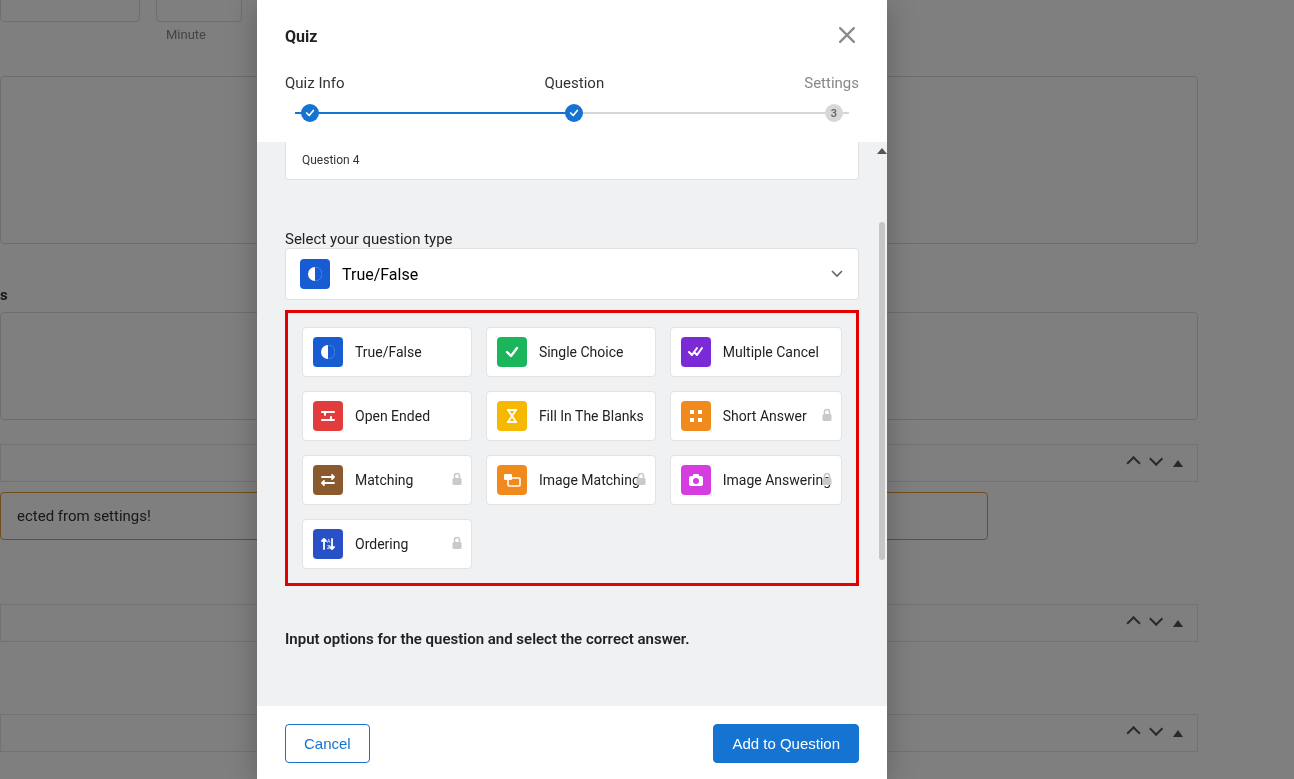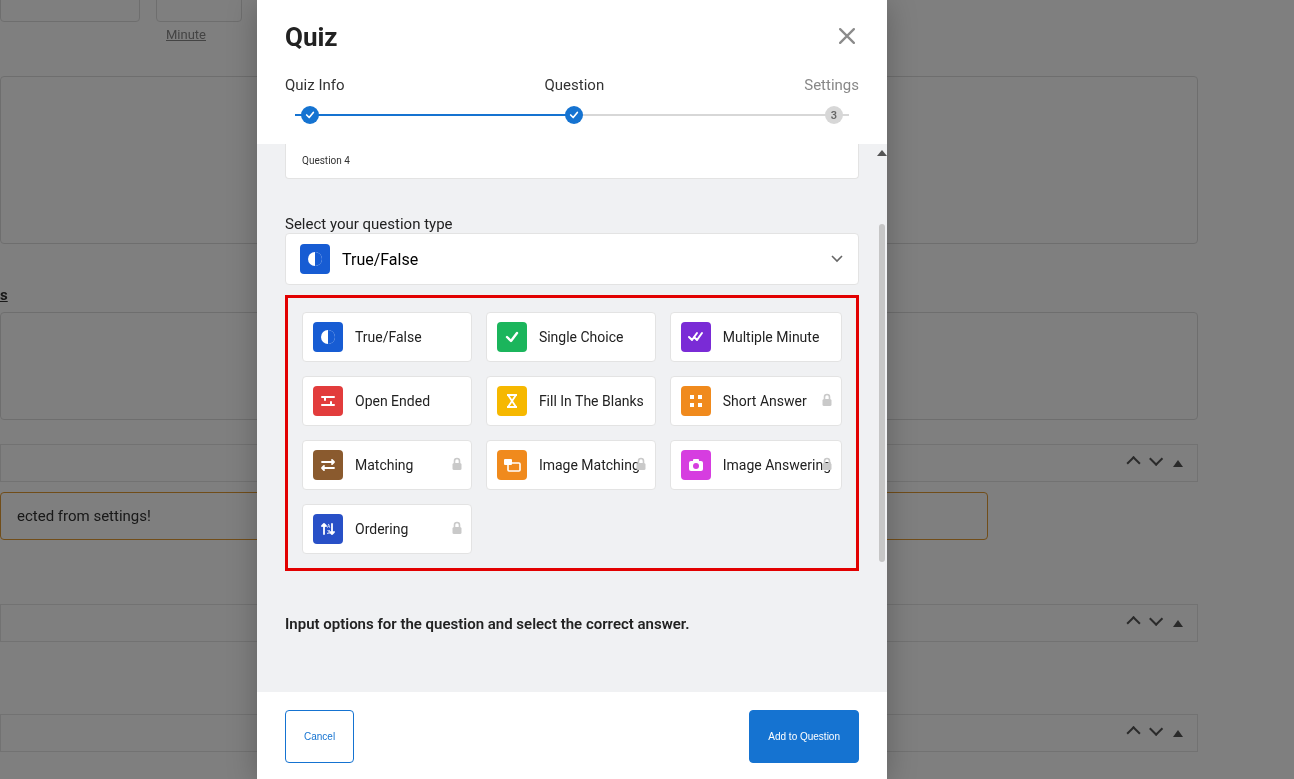--- a/index.html
+++ b/index.html
@@ -14,21 +14,20 @@
 .bg-page {
   position: absolute;
   inset: 0;
   background: #fff;
   color: #333;
 }
 .bg-page .bg-text {
   position: absolute;
   font-size: 15px;
   color: #333;
-  text-decoration: underline;
 }
 .bg-input {
   position: absolute;
   border: 1px solid #ddd;
   background: #fff;
   border-radius: 4px;
 }
 .bg-warning {
   position: absolute;
   border: 1px solid #e29b32;
@@ -82,21 +81,21 @@
   box-shadow: 0 4px 30px rgba(0,0,0,.25);
   display: flex;
   flex-direction: column;
 }
 .modal-header {
   padding: 22px 28px 6px 28px;
   display: flex;
   justify-content: space-between;
   align-items: center;
 }
-.modal-title { font-size: 26px; font-weight: 700; color: #222; }
+.modal-title { font-size: 16px; font-weight: 700; color: #222; }
 .close-x { color: #8b8b8b; font-size: 20px; cursor: pointer; line-height:1; padding:4px; }
 .stepper {
   padding: 18px 28px 20px 28px;
   position: relative;
 }
 .stepper-labels {
   display: flex;
   justify-content: space-between;
   font-size: 15px;
   color: #333;
@@ -141,23 +140,23 @@
   border-right:5px solid transparent;
   border-bottom:6px solid #555;
 }
 .body-inner { padding: 0 28px 20px 28px; }
 .q-num-card {
   background:#fff;
   border:1px solid #e3e3e3;
   border-top:none;
   border-radius:0 0 4px 4px;
   padding: 11px 4px 12px 16px;
-  font-size:10px;
+  font-size:12px;
   color:#333;
-  margin-bottom:36px;
+  margin-bottom:50px;
 }
 .sect-label { font-size:15px; color:#222; }
 .select-box {
   background:#fff;
   border:1px solid #e3e3e3;
   border-radius:4px;
   display:flex;
   align-items:center;
   padding:10px 14px;
   gap:12px;
@@ -205,23 +204,23 @@
   font-size:14px;
 }
 .modal-footer {
   background:#fff;
   padding:18px 28px 16px 28px;
   display:flex;
   justify-content:space-between;
   align-items:center;
 }
 .btn {
-  padding:20px 18px;
+  padding:10px 18px;
   border-radius:4px;
-  font-size:10px;
+  font-size:15px;
   cursor:pointer;
   border:1px solid transparent;
 }
 .btn-secondary {
   background:#fff;
   border-color:#1573d1;
   color:#1573d1;
 }
 .btn-primary {
   background:#1573d1;
@@ -365,21 +364,21 @@
             </span>
             <span class="label">Single Choice</span>
           </div>
 
           <div class="type-card">
             <span class="icon-square ic-purple">
               <svg width="18" height="16" viewBox="0 0 18 16">
                   <path d="M2 8 L5 11 L10 4 M7 8 L10 11 L15 4" stroke="#fff" stroke-width="2" fill="none" stroke-linecap="round" stroke-linejoin="round"></path>
                 </svg>
             </span>
-            <span class="label">Multiple Minute</span>
+            <span class="label">Multiple Cancel</span>
           </div>
 
           <div class="type-card">
             <span class="icon-square ic-red">
               <svg width="18" height="16" viewBox="0 0 18 16">
                   <path d="M3 4 h12 M3 12 h12 M6 4 v3 M12 9 v3" stroke="#fff" stroke-width="2" fill="none" stroke-linecap="round"></path>
                 </svg>
             </span>
             <span class="label">Open Ended</span>
           </div>

